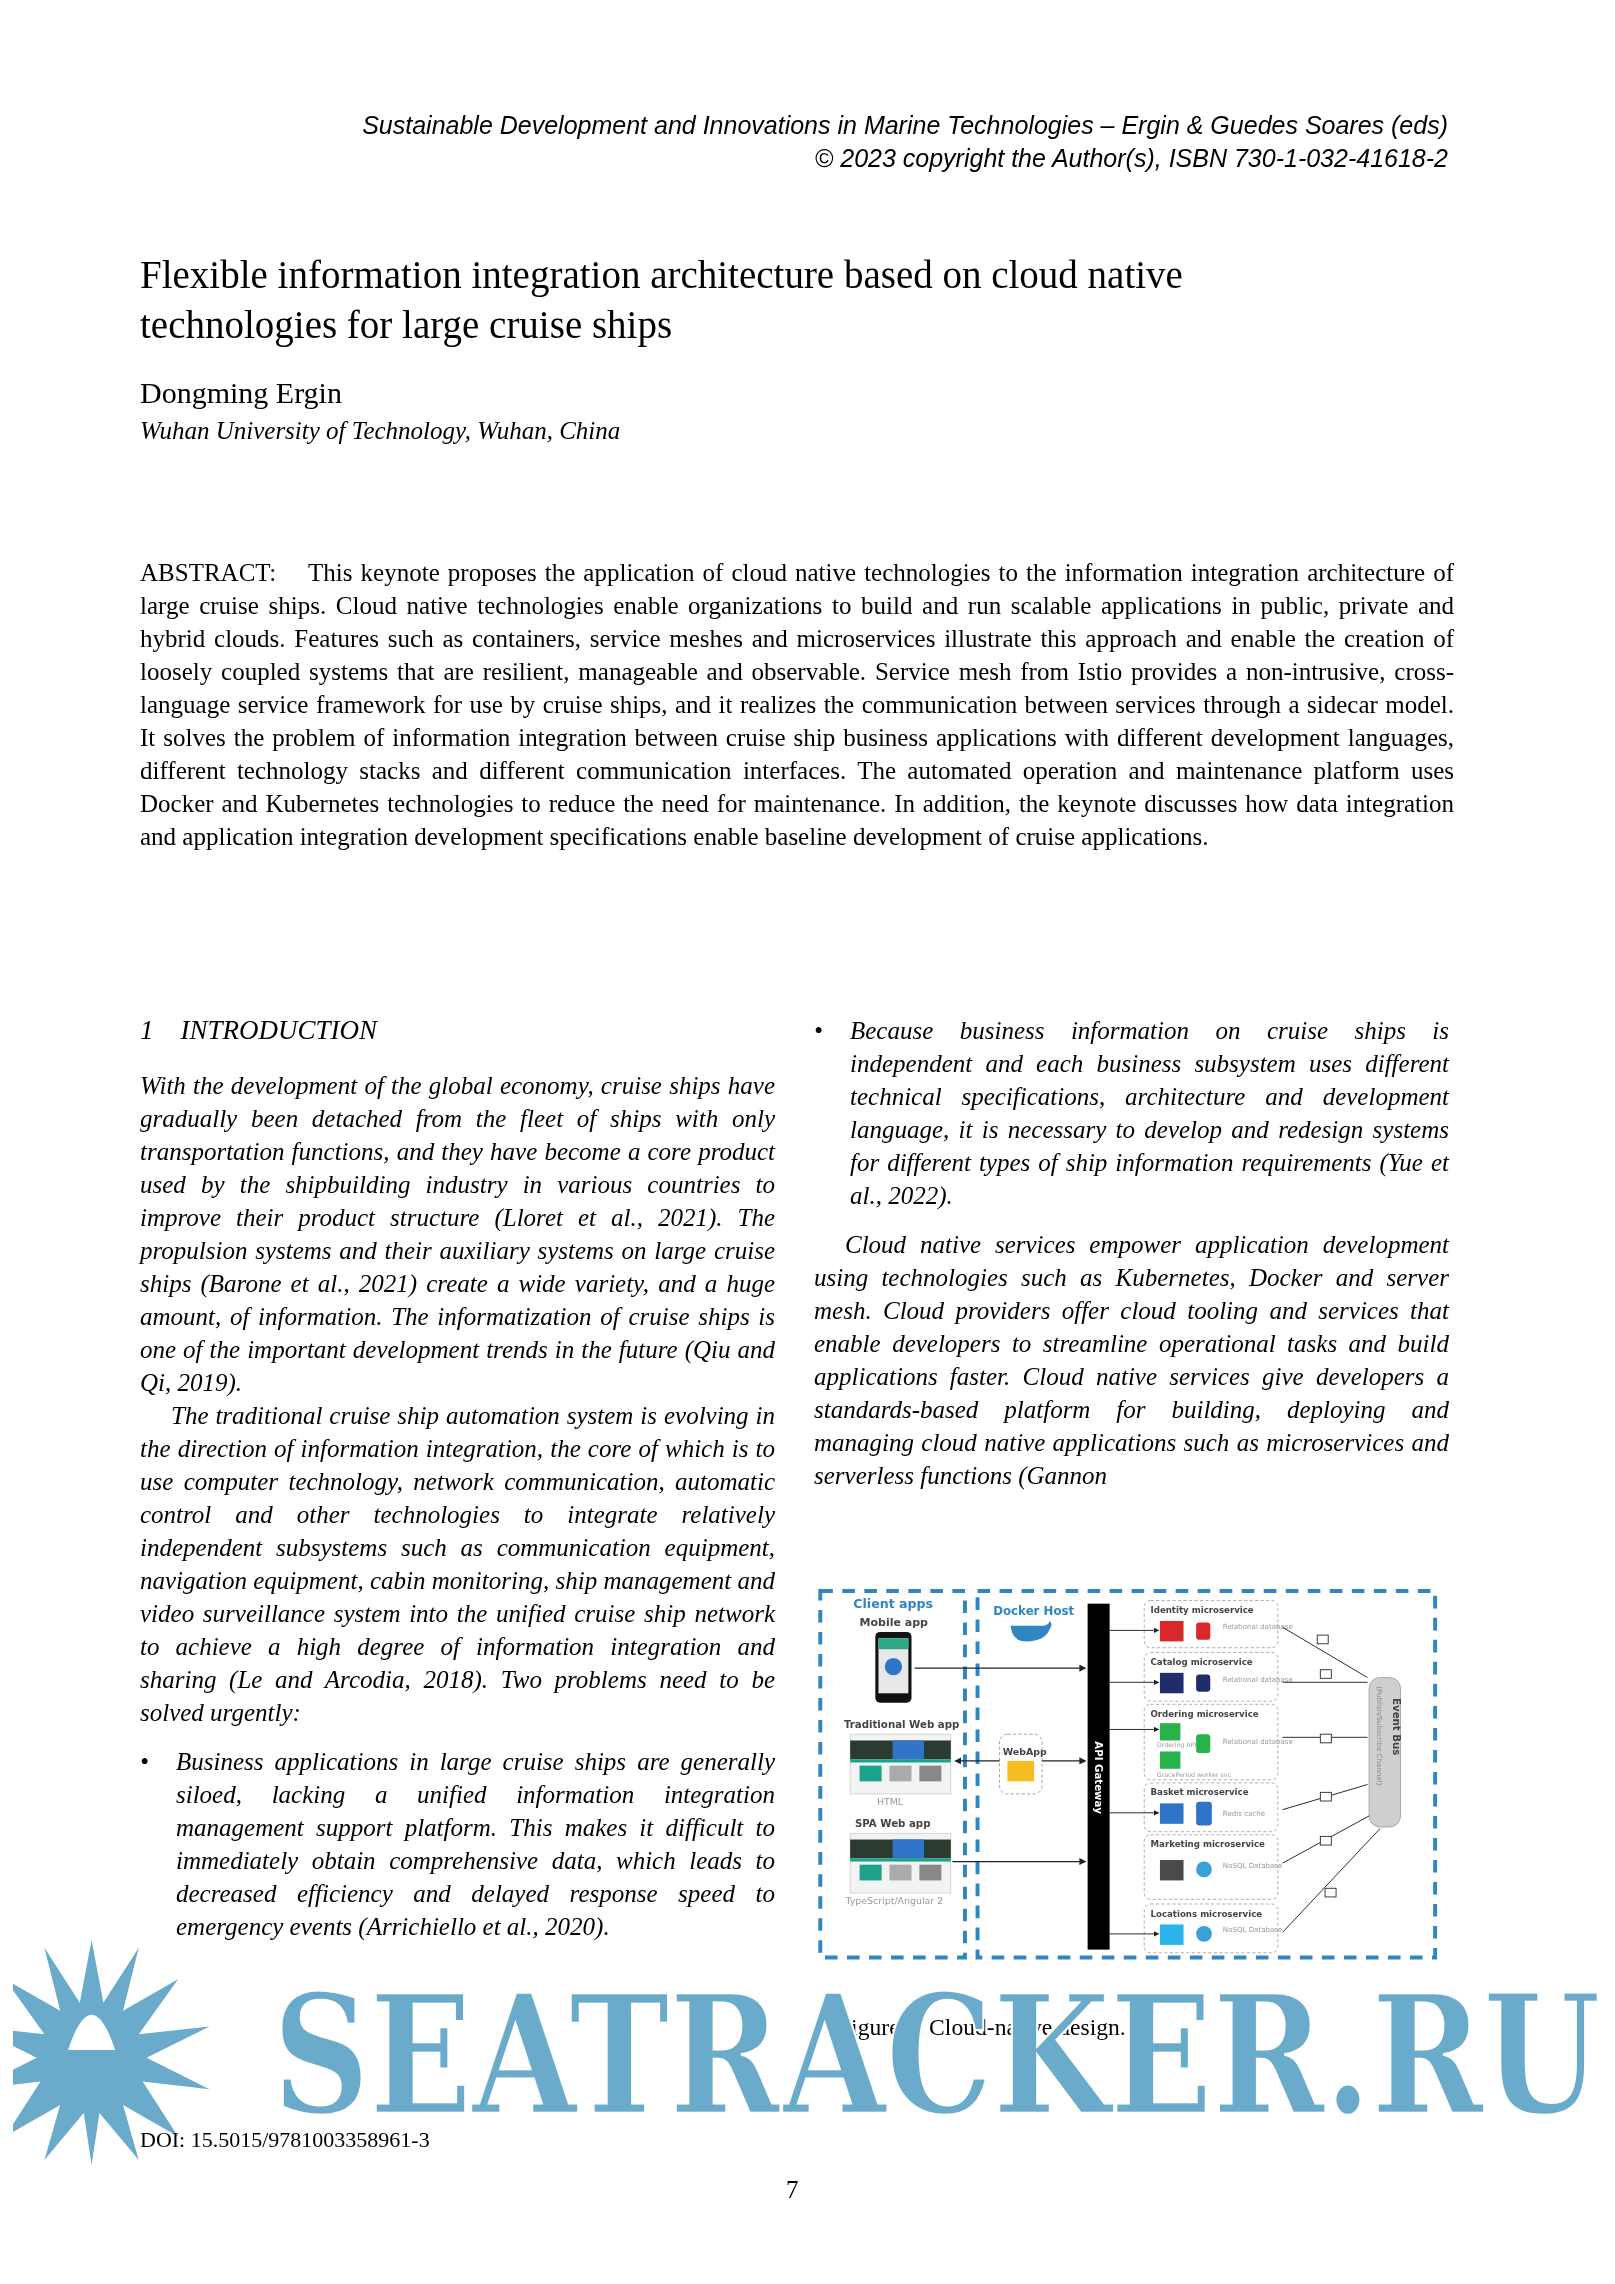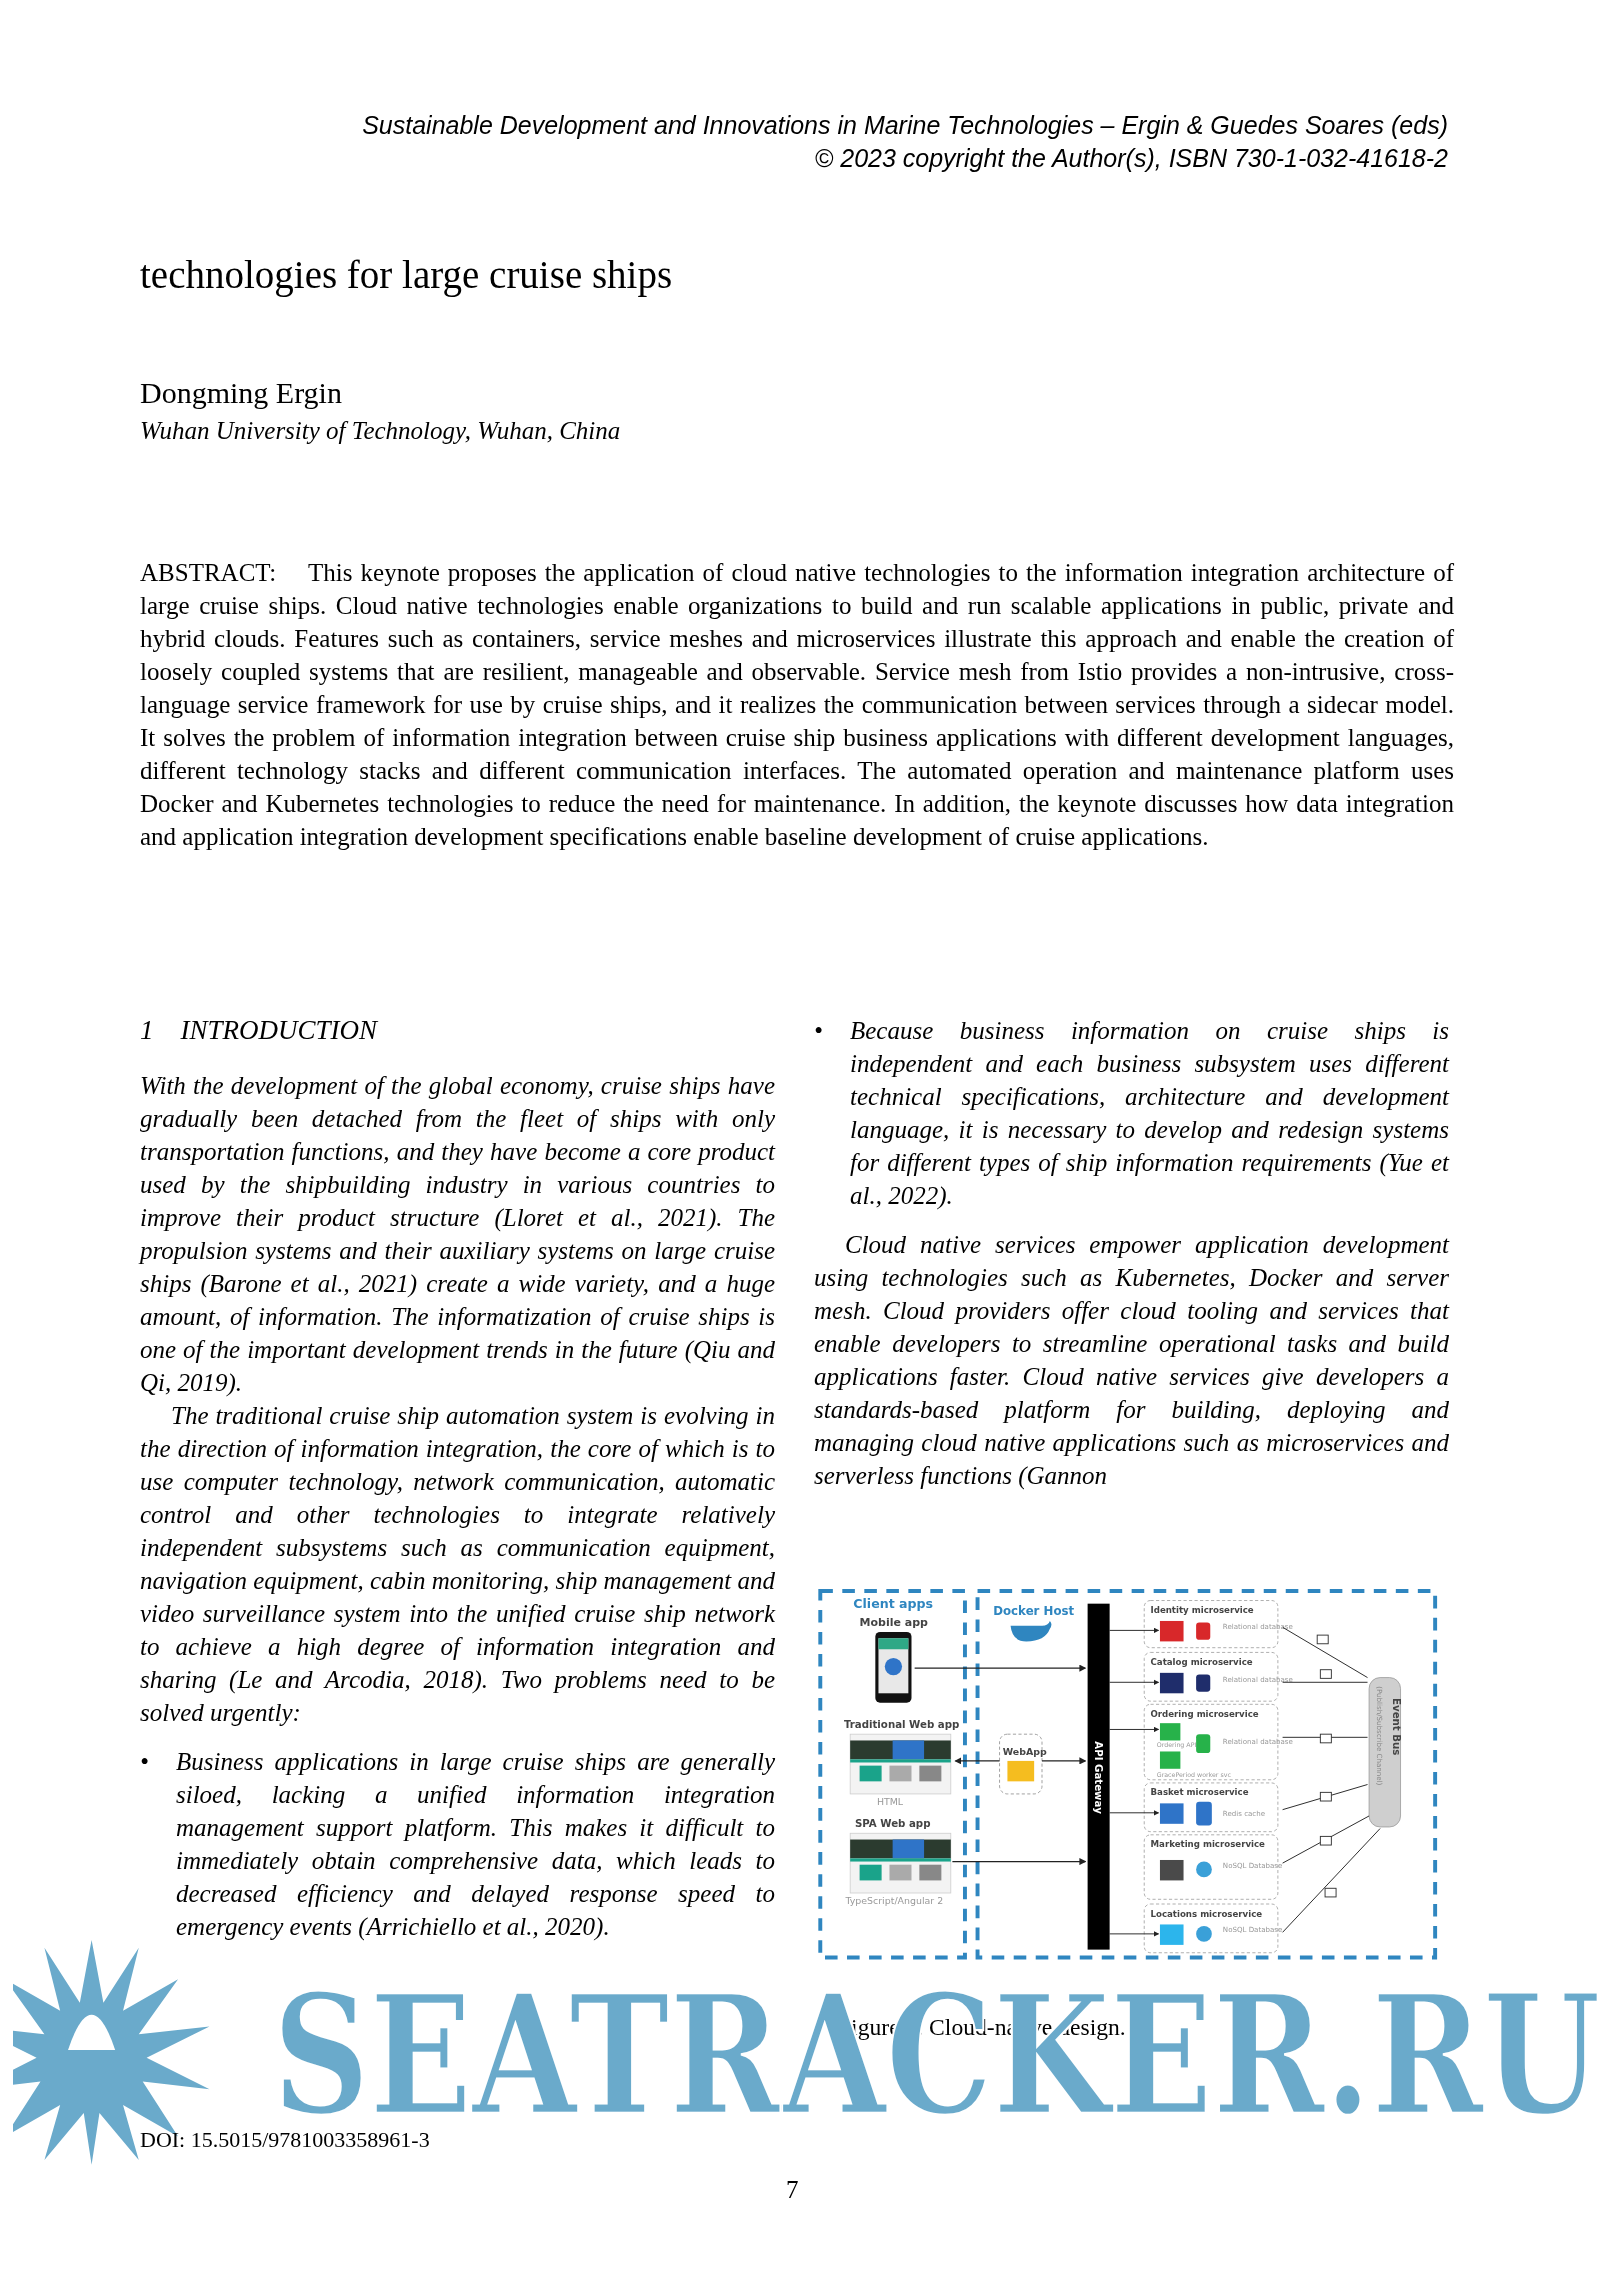--- a/index.html
+++ b/index.html
@@ -23,20 +23,21 @@
   .fig { left:814px; top:1580px; width:629px; height:409px; }
   .watermark { left:0; top:1924px; width:1580px; height:241px; pointer-events:none;margin-left:13px; }
 </style>
 </head>
 <body>
 
 <div class="abs hdr" style="top:110px;">Sustainable Development and Innovations in Marine Technologies – Ergin &amp; Guedes Soares (eds)</div>
 <div class="abs hdr" style="top:143px;">© 2023 copyright the Author(s), ISBN 730-1-032-41618-2</div>
 
 <div class="abs title">
+  <div>Flexible information integration architecture based on cloud native</div>
   <div>technologies for large cruise ships</div>
 </div>
 <div class="abs author">Dongming Ergin</div>
 <div class="abs affil">Wuhan University of Technology, Wuhan, China</div>
 
 <div class="abs abstract">
   <span>ABSTRACT:</span>&nbsp;&nbsp;&nbsp;
   <span>This keynote proposes the application of cloud native technologies to the information integration architecture of large cruise ships. Cloud native technologies enable organizations to build and run scalable applications in public, private and hybrid clouds. Features such as containers, service meshes and microservices illustrate this approach and enable the creation of loosely coupled systems that are resilient, manageable and observable. Service mesh from Istio provides a non-intrusive, cross-language service framework for use by cruise ships, and it realizes the communication between services through a sidecar model. It solves the problem of information integration between cruise ship business applications with different development languages, different technology stacks and different communication interfaces. The automated operation and maintenance platform uses Docker and Kubernetes technologies to reduce the need for maintenance. In addition, the keynote discusses how data integration and application integration development specifications enable baseline development of cruise applications.</span>
 </div>
 

